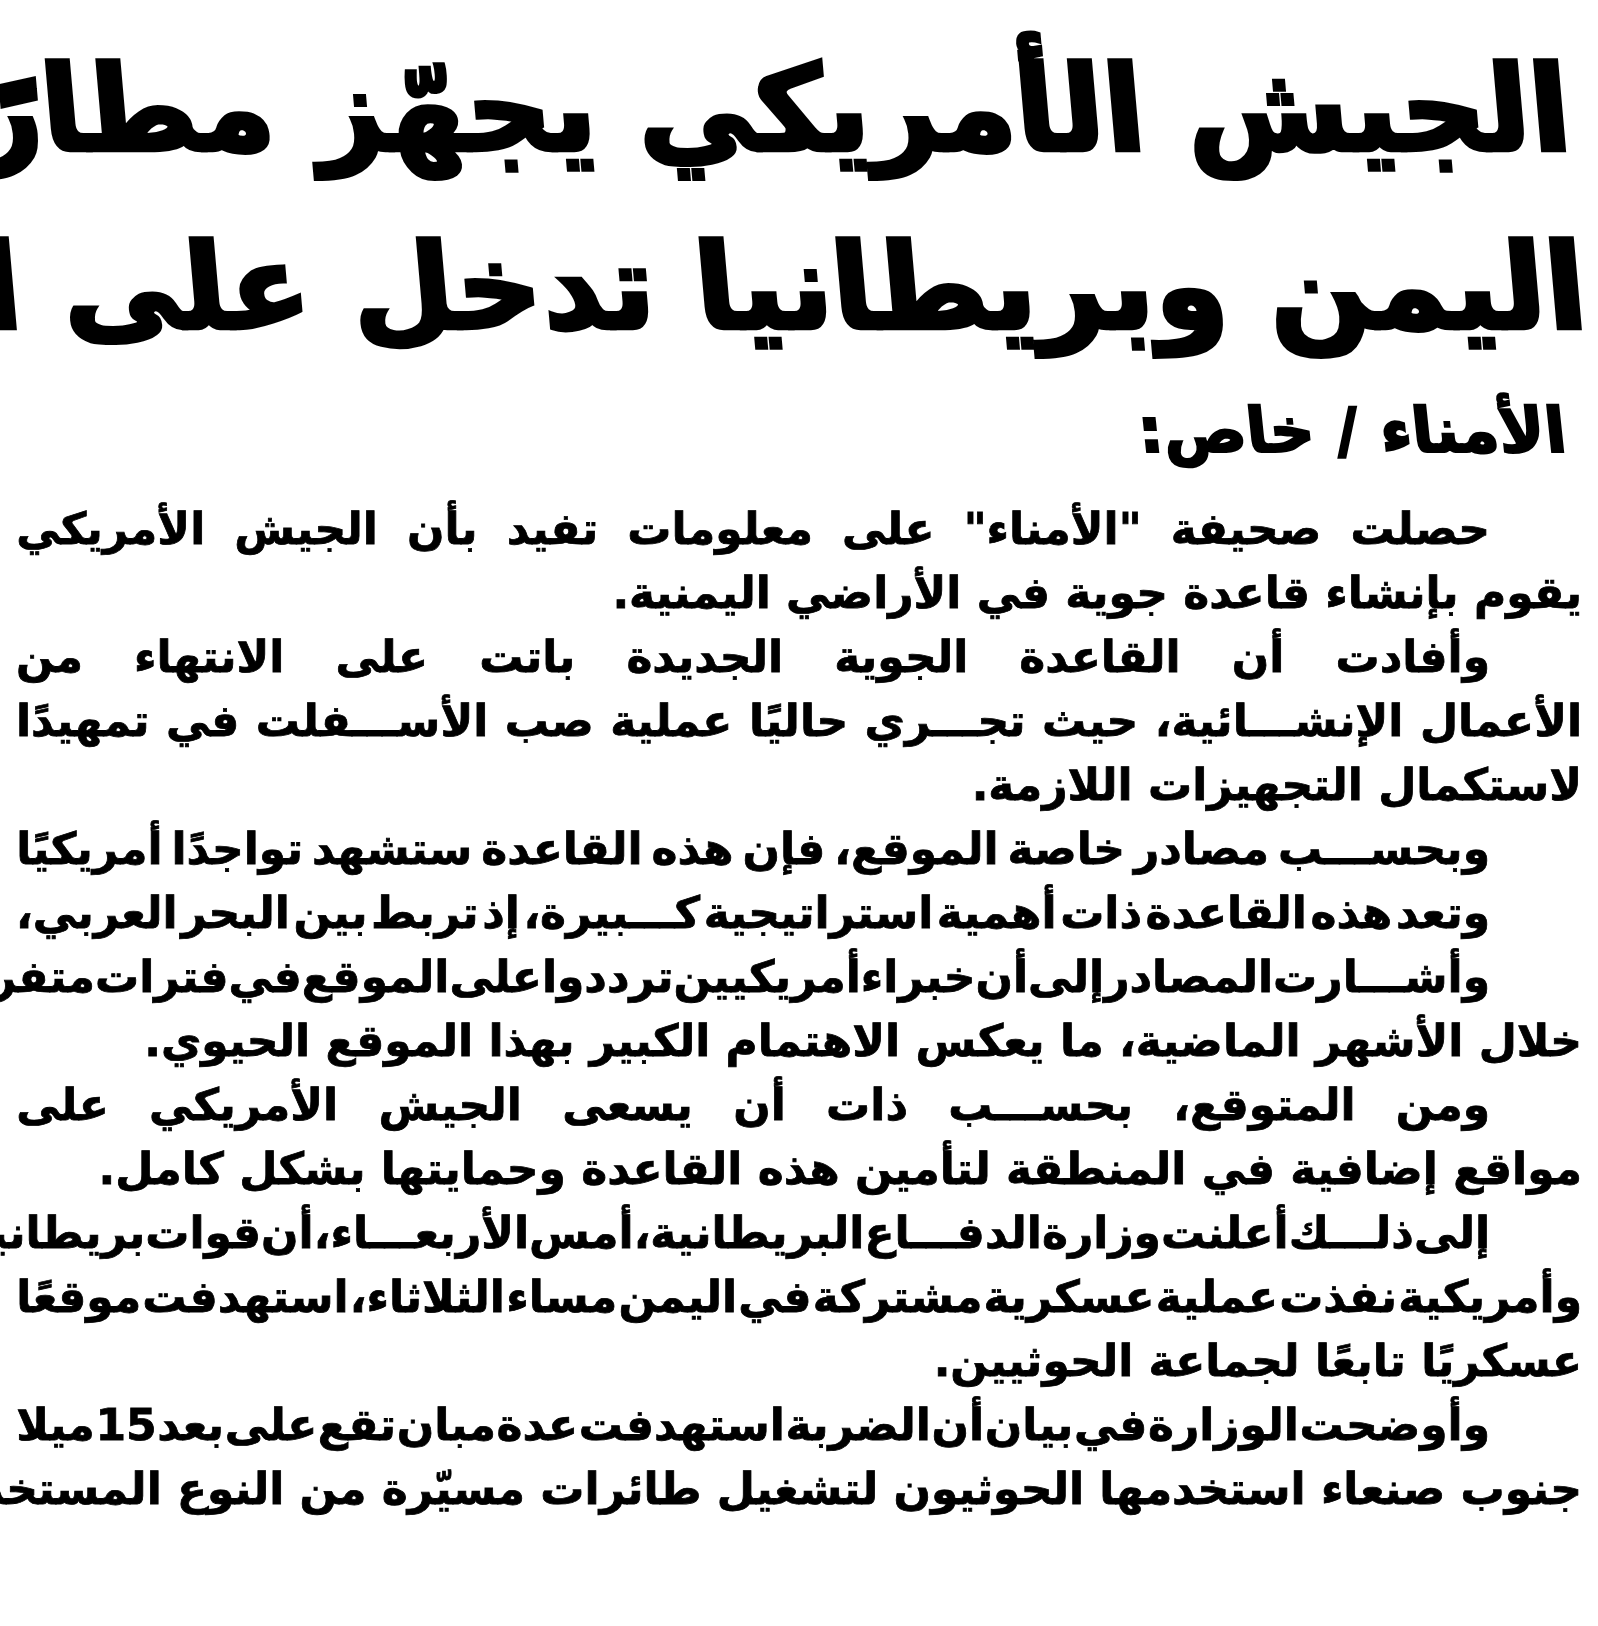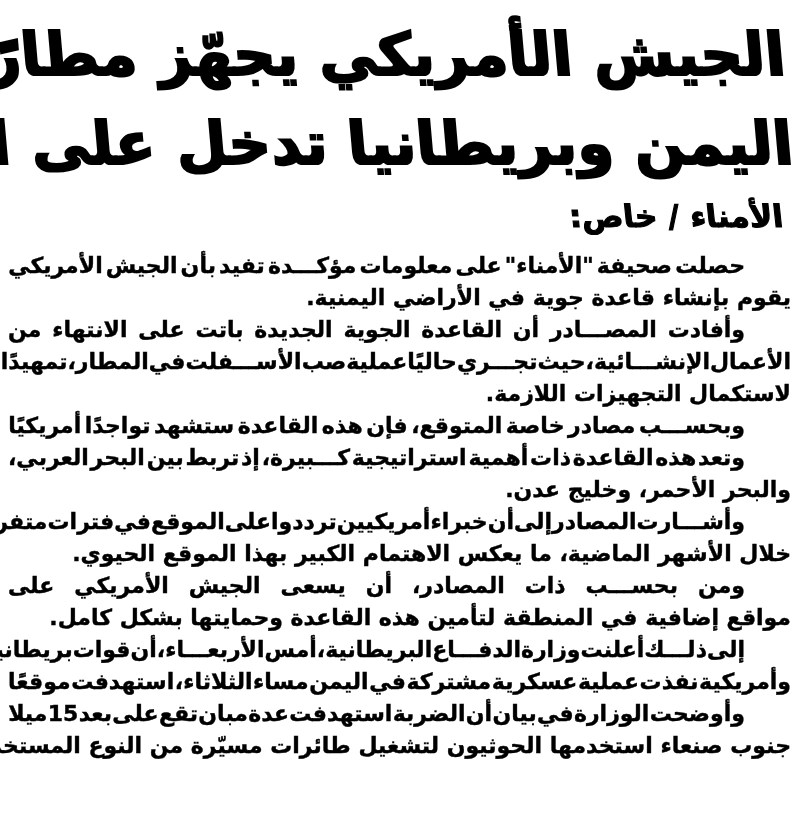--- a/index.html
+++ b/index.html
@@ -69,58 +69,55 @@
 
   <div class="byline">الأمناء / خاص:</div>
 
   <div class="article-body" id="article-body">
       <div class="line line-justify line-first">
         <span>حصلت</span>
         <span>صحيفة</span>
         <span>"الأمناء"</span>
         <span>على</span>
         <span>معلومات</span>
-        <span>مؤكـــدة</span>
         <span>تفيد</span>
         <span>بأن</span>
         <span>الجيش</span>
         <span>الأمريكي</span>
       </div>
       <div class="line line-last">يقوم بإنشاء قاعدة جوية في الأراضي اليمنية.</div>
       <div class="line line-justify line-first">
         <span>وأفادت</span>
-        <span>المصـــادر</span>
         <span>أن</span>
         <span>القاعدة</span>
         <span>الجوية</span>
         <span>الجديدة</span>
         <span>باتت</span>
         <span>على</span>
         <span>الانتهاء</span>
         <span>من</span>
       </div>
       <div class="line line-justify">
         <span>الأعمال</span>
         <span>الإنشـــائية،</span>
         <span>حيث</span>
         <span>تجـــري</span>
         <span>حاليًا</span>
         <span>عملية</span>
         <span>صب</span>
         <span>الأســـفلت</span>
         <span>في</span>
-        <span>المطار،</span>
         <span>تمهيدًا</span>
       </div>
       <div class="line line-last">لاستكمال التجهيزات اللازمة.</div>
       <div class="line line-justify line-first">
         <span>وبحســـب</span>
         <span>مصادر</span>
         <span>خاصة</span>
-        <span>المتوقع،</span>
+        <span>الموقع،</span>
         <span>فإن</span>
         <span>هذه</span>
         <span>القاعدة</span>
         <span>ستشهد</span>
         <span>تواجدًا</span>
         <span>أمريكيًا</span>
       </div>
       <div class="line line-justify line-first">
         <span>وتعد</span>
         <span>هذه</span>
@@ -128,41 +125,40 @@
         <span>ذات</span>
         <span>أهمية</span>
         <span>استراتيجية</span>
         <span>كـــبيرة،</span>
         <span>إذ</span>
         <span>تربط</span>
         <span>بين</span>
         <span>البحر</span>
         <span>العربي،</span>
       </div>
-      <div class="line line-last">والبحر الأحمر، وخليج عدن.</div>
       <div class="line line-justify line-first">
         <span>وأشـــارت</span>
         <span>المصادر</span>
         <span>إلى</span>
         <span>أن</span>
         <span>خبراء</span>
         <span>أمريكيين</span>
         <span>ترددوا</span>
         <span>على</span>
         <span>الموقع</span>
         <span>في</span>
         <span>فترات</span>
         <span>متفرقة</span>
       </div>
       <div class="line line-last">خلال الأشهر الماضية، ما يعكس الاهتمام الكبير بهذا الموقع الحيوي.</div>
       <div class="line line-justify line-first">
         <span>ومن</span>
+        <span>المتوقع،</span>
         <span>بحســـب</span>
         <span>ذات</span>
-        <span>المصادر،</span>
         <span>أن</span>
         <span>يسعى</span>
         <span>الجيش</span>
         <span>الأمريكي</span>
         <span>على</span>
       </div>
       <div class="line line-last">مواقع إضافية في المنطقة لتأمين هذه القاعدة وحمايتها بشكل كامل.</div>
       <div class="line line-justify line-first">
         <span>إلى</span>
         <span>ذلـــك</span>
@@ -182,20 +178,21 @@
         <span>عملية</span>
         <span>عسكرية</span>
         <span>مشتركة</span>
         <span>في</span>
         <span>اليمن</span>
         <span>مساء</span>
         <span>الثلاثاء،</span>
         <span>استهدفت</span>
         <span>موقعًا</span>
       </div>
+      <div class="line line-last">عسكريًا تابعًا لجماعة الحوثيين.</div>
       <div class="line line-justify line-first">
         <span>وأوضحت</span>
         <span>الوزارة</span>
         <span>في</span>
         <span>بيان</span>
         <span>أن</span>
         <span>الضربة</span>
         <span>استهدفت</span>
         <span>عدة</span>
         <span>مبان</span>

